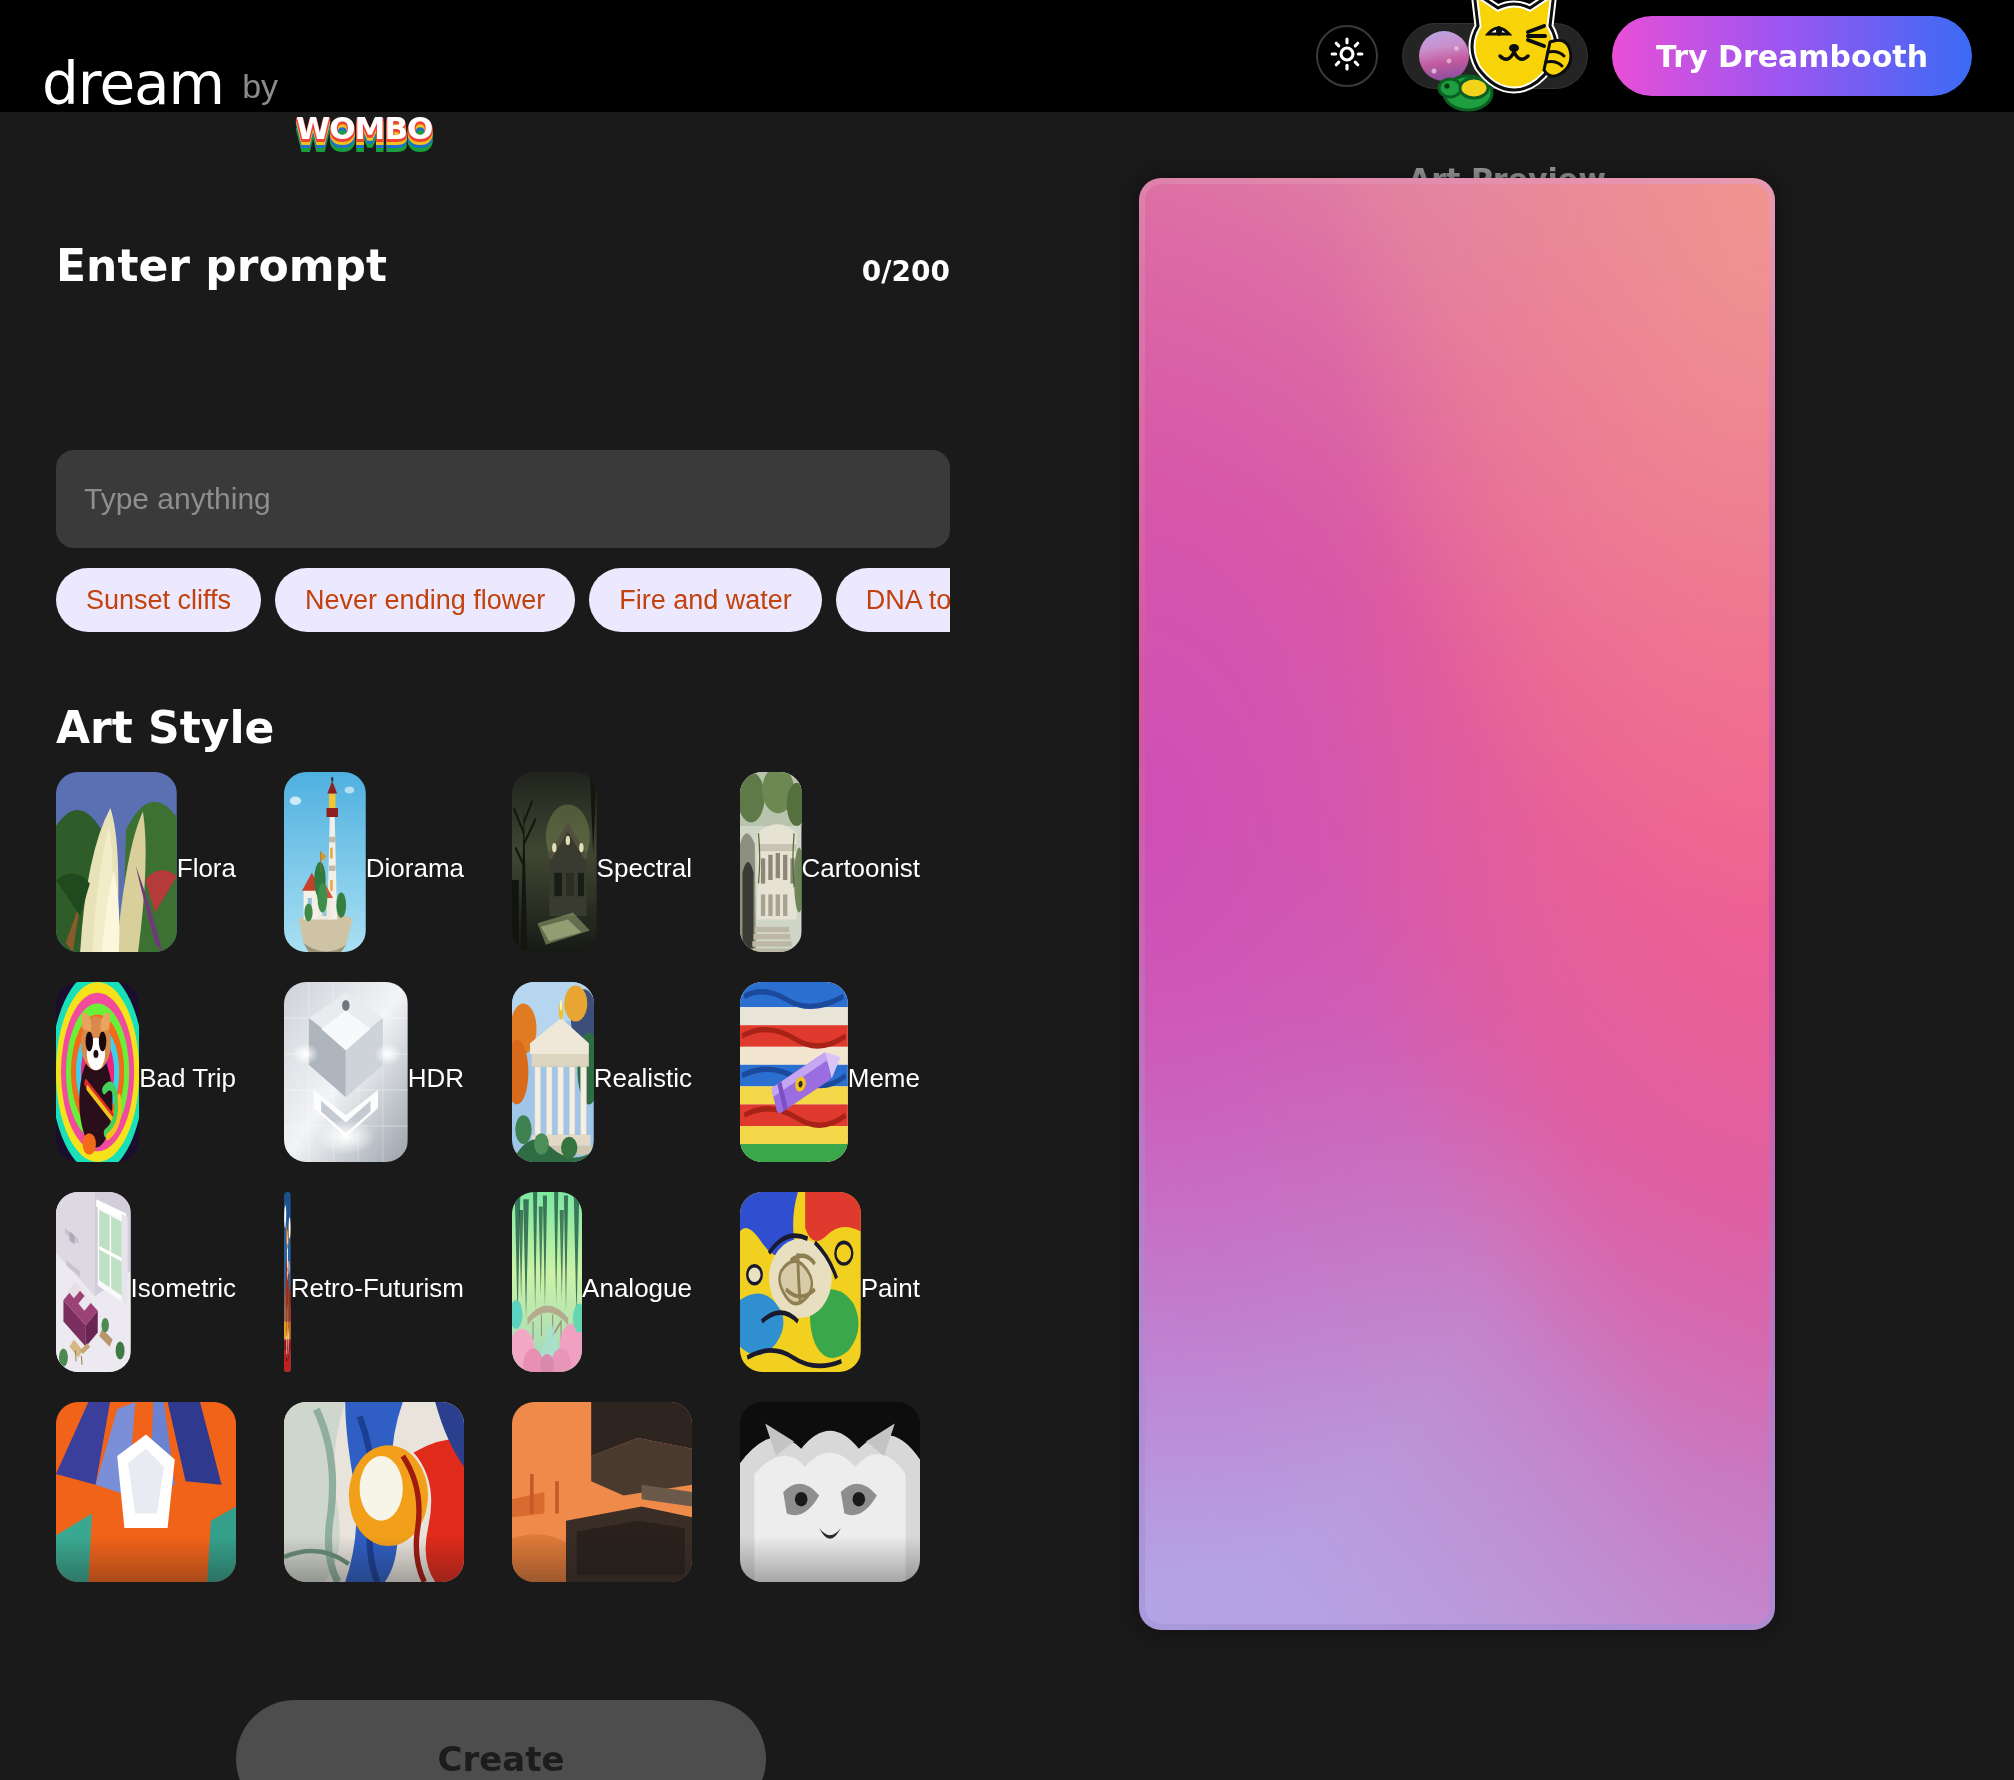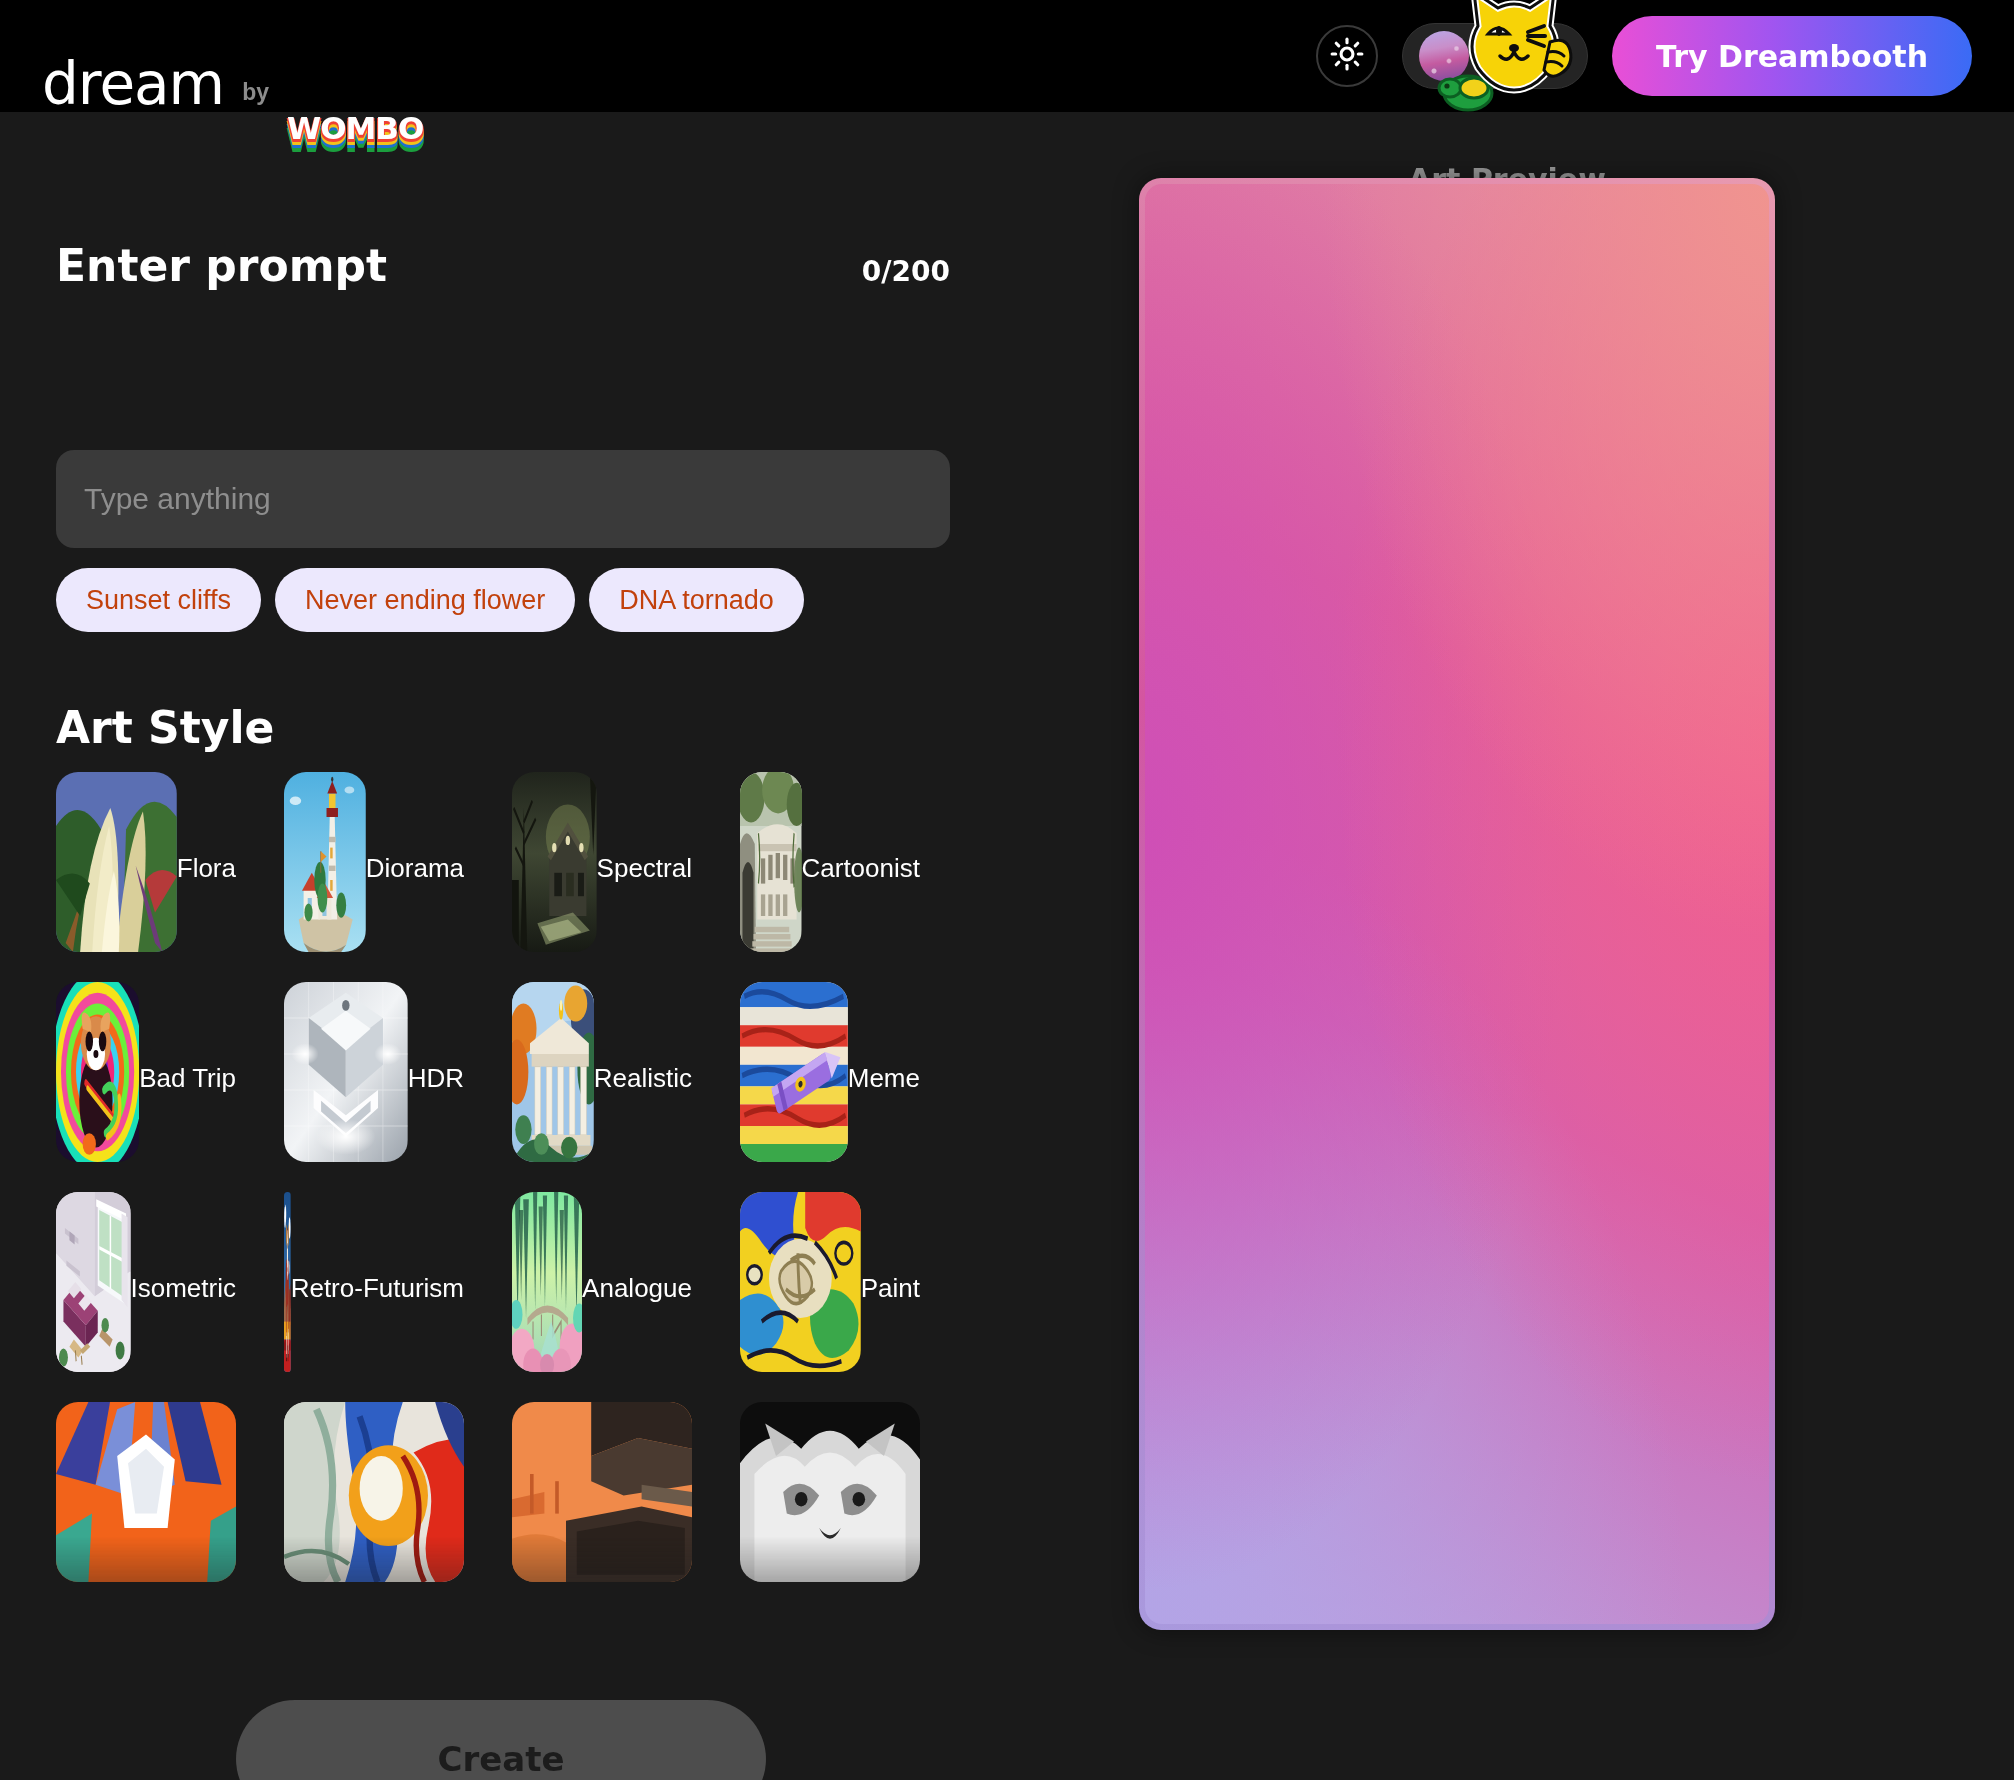--- a/index.html
+++ b/index.html
@@ -37,23 +37,23 @@
   }
   .brand-dream {
     font-size: 58px;
     font-weight: 400;
     color: #ffffff;
     letter-spacing: -1px;
     line-height: 0.95;
     font-family: "DejaVu Sans", sans-serif;
   }
   .brand-by {
-    font-size: 23px;
+    font-size: 34px;
     color: #8c8c8c;
-    font-weight: 700;
+    font-weight: 400;
     padding-bottom: 6px;
   }
   .brand-wombo {
     position: relative;
     padding-bottom: 4px;
   }
   .wm-stack { position: relative; height: 42px; width: 126px; }
   .wm-layer {
     position: absolute; left: 0;
     font-size: 31px; font-weight: 900;
@@ -365,20 +365,21 @@
     <div class="prompt-head">
       <div class="section-title">Enter prompt</div>
       <div class="counter">0/200</div>
     </div>
 
     <input class="prompt-input" type="text" placeholder="Type anything" style="">
 
     <div class="chips-row">
       <button class="chip">Sunset cliffs</button>
       <button class="chip">Never ending flower</button>
+      <button class="chip">Fire and water</button>
       <button class="chip">DNA tornado</button>
     </div>
 
     <div class="section-title style-title">Art Style</div>
 
     <div class="style-grid-wrap">
       <div class="style-grid">
 
         <div class="style-cell">
           <div class="thumb">

